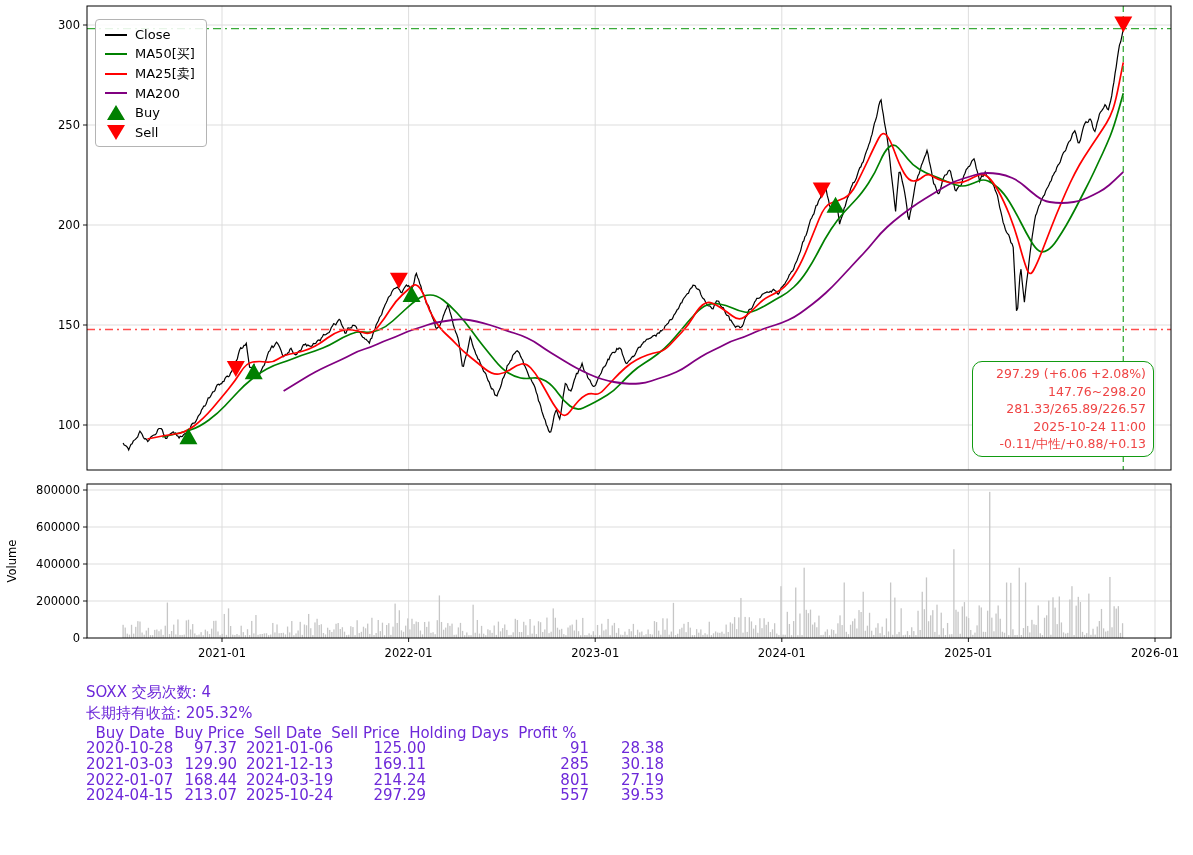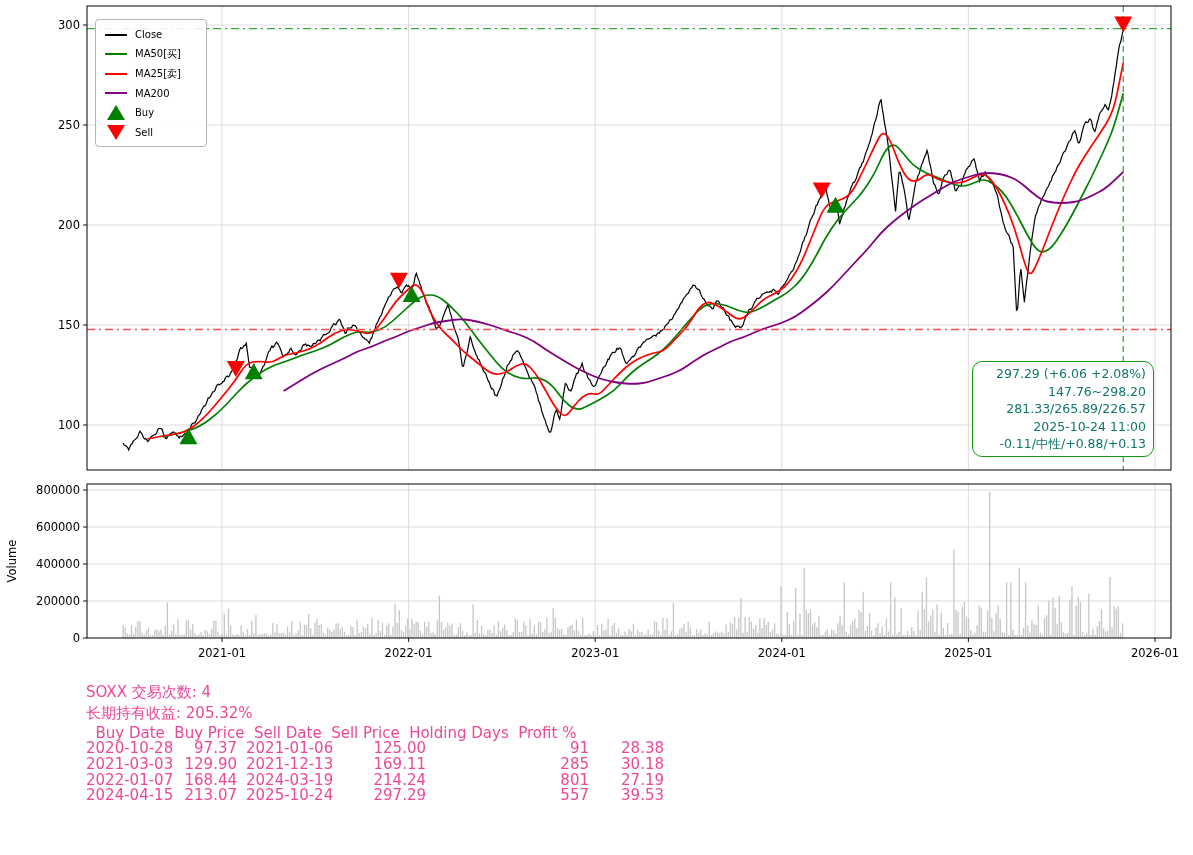--- a/index.html
+++ b/index.html
@@ -2,31 +2,31 @@
 <html><head>
 <meta charset="utf-8">
 <style>
   html,body{margin:0;padding:0;background:#fff;}
   .fig{position:relative;width:1193px;height:855px;background:#ffffff;
        font-family:"DejaVu Sans","Liberation Sans",sans-serif;color:#000;overflow:hidden;}
   #chart-svg{position:absolute;left:0;top:0;}
   
   .legend{position:absolute;left:95px;top:19px;width:92px;padding:5px 9px 4px 9px;
           background:rgba(255,255,255,0.88);border:1px solid #b4b4b4;border-radius:4px;}
-  .lg-row{display:flex;align-items:center;height:19.5px;gap:8px;font-size:10px;white-space:nowrap;}
+  .lg-row{display:flex;align-items:center;height:19.5px;gap:8px;font-size:13px;white-space:nowrap;}
   .lg-handle{width:22px;display:flex;justify-content:center;align-items:center;flex:0 0 22px;}
   .lg-line{width:22px;height:0;border-top:2.6px solid #000;}
   .lg-tri-up{width:0;height:0;border-left:9px solid transparent;border-right:9px solid transparent;border-bottom:15px solid #008000;}
   .lg-tri-down{width:0;height:0;border-left:9px solid transparent;border-right:9px solid transparent;border-top:15px solid #ff0000;}
   
   .ann{position:absolute;left:972px;top:361px;width:166px;padding:3px 7px;
-       border:1.5px solid #129b12;border-radius:10px;background:#ffffff;color:#0f766e;
+       border:1.5px solid #129b12;border-radius:10px;background:#ffffff;color:#ef4444;
        font-size:12.5px;line-height:17.6px;text-align:right;white-space:nowrap;}
   
-  .stats{position:absolute;left:86px;top:682px;font-size:15px;color:#ec4899;}
+  .stats{position:absolute;left:86px;top:682px;font-size:15px;color:#6d28d9;}
   .stats .line{line-height:20.5px;white-space:pre;}
   .tbl-header{white-space:pre;line-height:16px;margin-top:2px;}
   .tr{display:grid;grid-template-columns:80px 71px 90px 99px 163px 75px;line-height:15.8px;}
   .td{white-space:nowrap;}
   .td.c2,.td.c4,.td.c5,.td.c6{text-align:right;}
   .td.c3{padding-left:9px;}
 </style>
 </head>
 <body>
 

